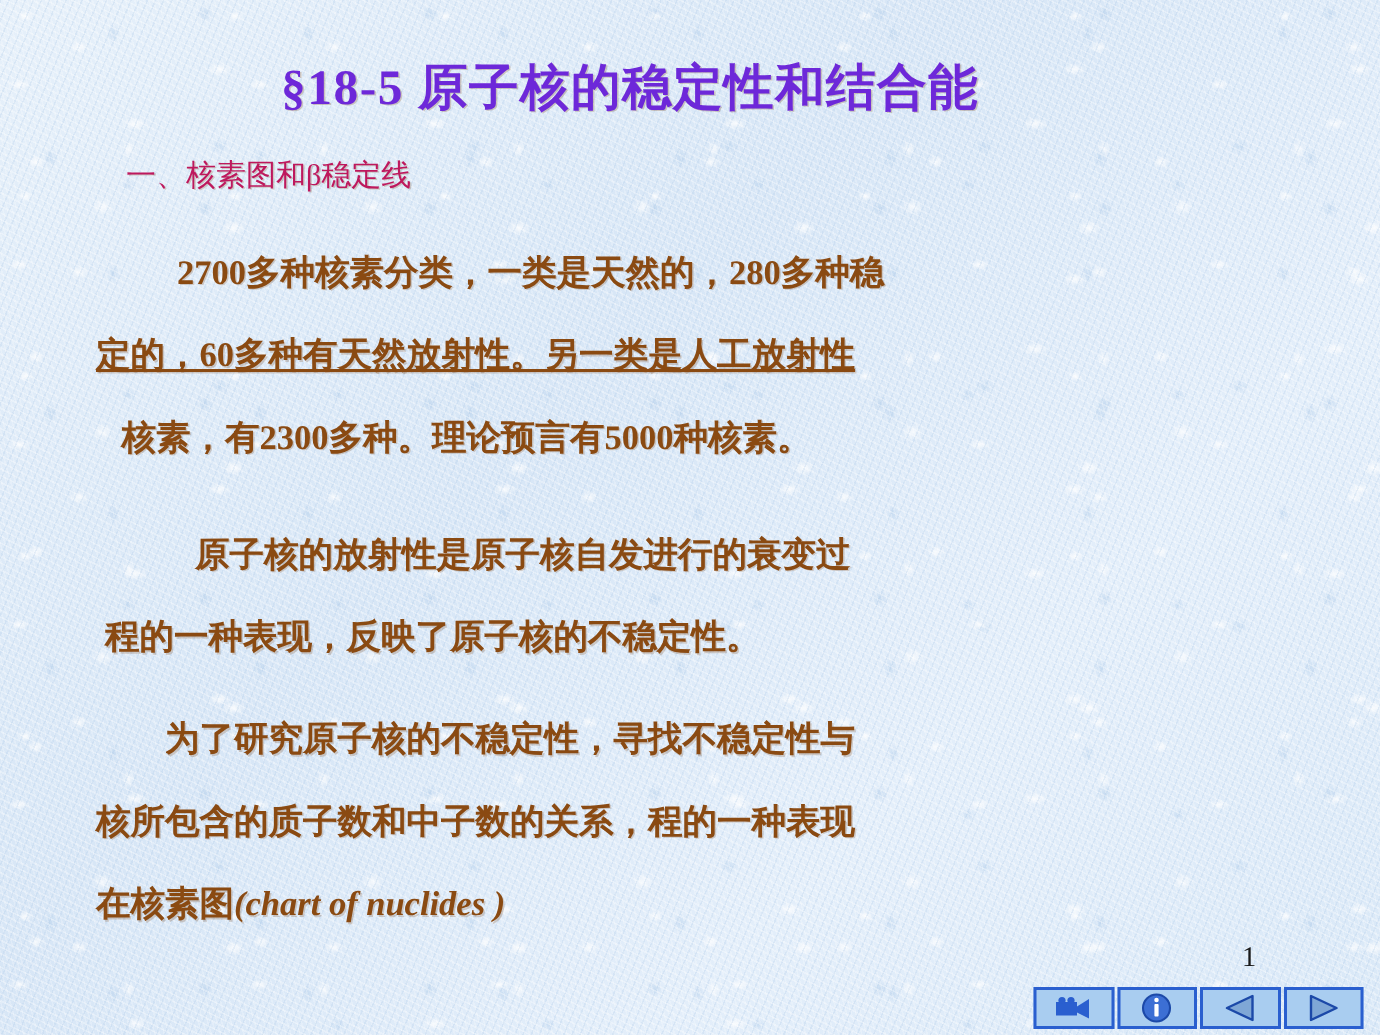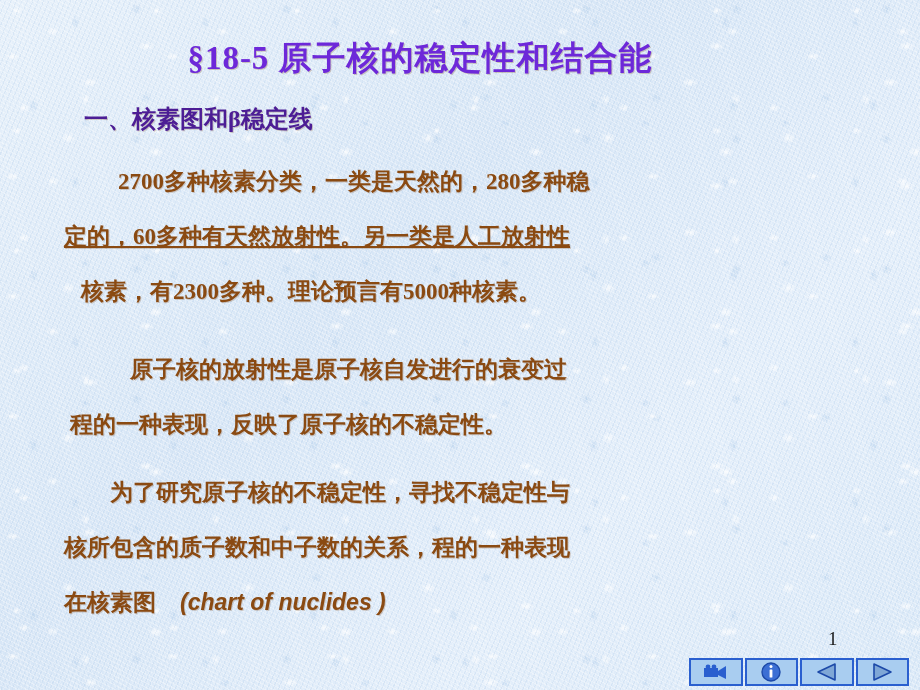--- a/index.html
+++ b/index.html
@@ -84,42 +84,41 @@
     color: #6d28d9;
     letter-spacing: 1px;
     text-shadow: 1px 1px 0 rgba(120,62,14,.25);
     white-space: nowrap;
   }
 
   .section-heading {
     position: absolute;
     top: 103px;
     left: 84px;
-    font-size: 24px;
-    font-weight: bold;
-    color: #4c1d95;
+    font-size: 20px;
+    font-weight: normal;
+    color: #be185d;
     text-shadow: 1px 1px 0 rgba(120,62,14,.22);
     white-space: nowrap;
   }
 
   .body-line {
     position: absolute;
     font-size: 23px;
     font-weight: bold;
     color: #8a4a12;
     text-shadow: 1px 1px 0 rgba(115,60,14,.22);
     white-space: nowrap;
     letter-spacing: 0px;
   }
 
   .latin-italic {
-    font-family: Liberation Sans, sans-serif;
+    font-family: Liberation Serif, serif;
     font-style: italic;
     font-weight: bold;
-    margin-left: 24px;
   }
 
   .page-number {
     position: absolute;
     top: 628px;
     left: 828px;
     font-size: 19px;
     color: #1a1a1a;
     font-family: "Liberation Serif", "DejaVu Serif", serif;
   }

